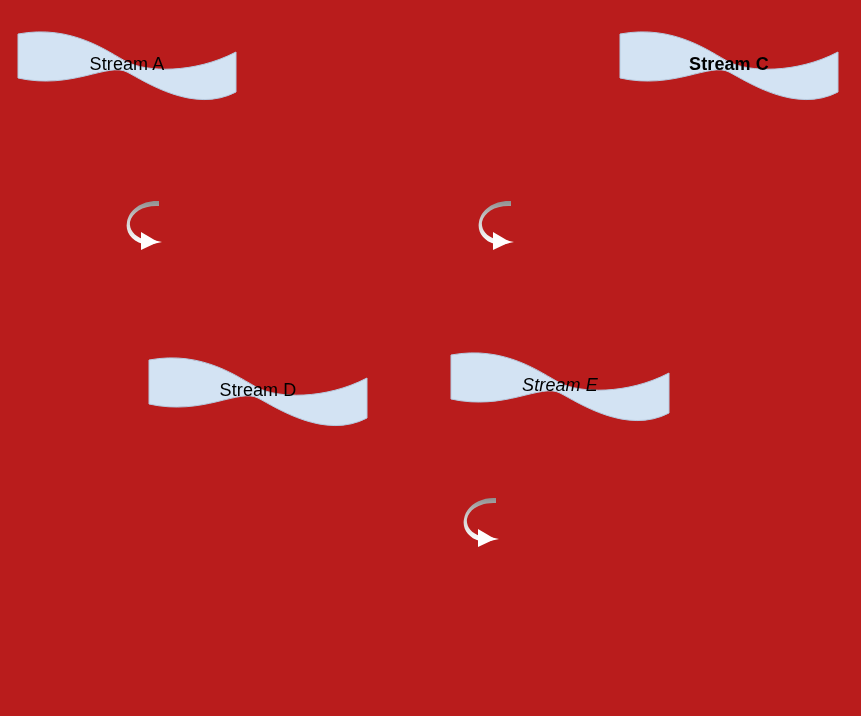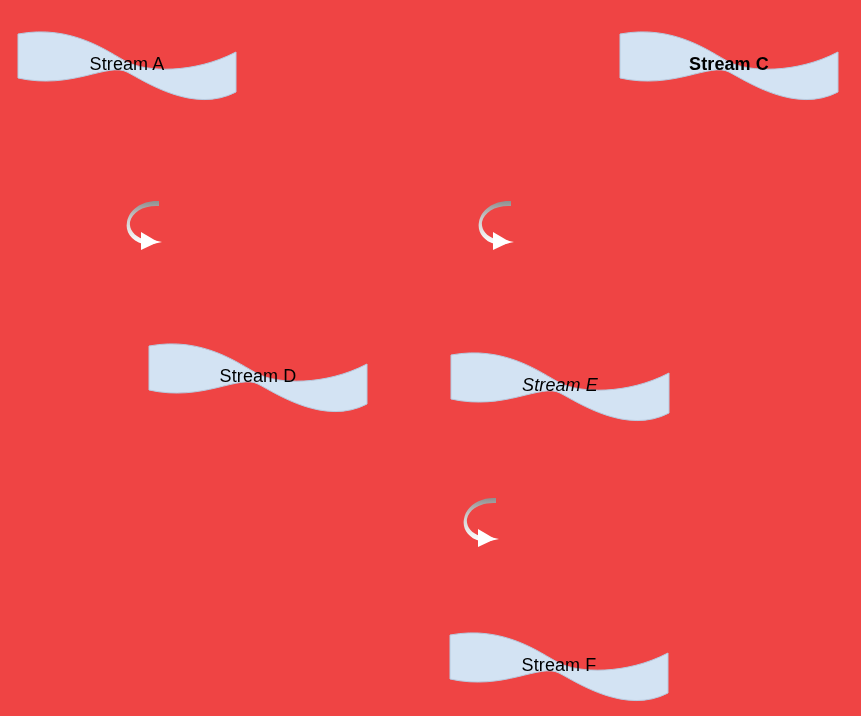--- a/index.html
+++ b/index.html
@@ -8,21 +8,21 @@
     padding: 0;
     background: #000000;
   }
   body {
     font-family: "Liberation Sans", sans-serif;
   }
   #canvas {
     position: relative;
     width: 861px;
     height: 716px;
-    background: #ef4444;
+    background: #b91c1c;
     overflow: hidden;
   }
 
   
   .banner {
     position: absolute;
     width: 218px;
     height: 68px;
   }
   .banner svg {
@@ -89,21 +89,21 @@
                C 54,-6 90,22 109,32
                C 128,42 176,44 218,22
                L 218,62
                C 176,84 128,52 109,42
                C 90,32 54,60 0,48
                Z" fill="#d3e3f3" stroke="#b6cbe0" stroke-width="1"></path>
     </svg>
     <div class="banner-label">Stream C</div>
   </div>
 
-  <div class="banner" style="left:149px; top:342px;">
+  <div class="banner" style="left:149px; top:356px;">
     <svg viewBox="0 0 218 68" preserveAspectRatio="none">
       <path d="M0,4
                C 54,-6 90,22 109,32
                C 128,42 176,44 218,22
                L 218,62
                C 176,84 128,52 109,42
                C 90,32 54,60 0,48
                Z" fill="#d3e3f3" stroke="#b6cbe0" stroke-width="1"></path>
     </svg>
     <div class="banner-label">Stream D</div>
@@ -115,32 +115,20 @@
                C 54,-6 90,22 109,32
                C 128,42 176,44 218,22
                L 218,62
                C 176,84 128,52 109,42
                C 90,32 54,60 0,48
                Z" fill="#d3e3f3" stroke="#b6cbe0" stroke-width="1"></path>
     </svg>
     <div class="banner-label">Stream E</div>
   </div>
 
-  <div class="banner" style="left:450px; top:631px;">
-    <svg viewBox="0 0 218 68" preserveAspectRatio="none">
-      <path d="M0,4
-               C 54,-6 90,22 109,32
-               C 128,42 176,44 218,22
-               L 218,62
-               C 176,84 128,52 109,42
-               C 90,32 54,60 0,48
-               Z" fill="#d3e3f3" stroke="#b6cbe0" stroke-width="1"></path>
-    </svg>
-    <div class="banner-label">Stream F</div>
-  </div>
 
   <div class="rot-arrow" style="left:126px; top:198px;">
     <svg viewBox="0 0 46 54">
       <defs>
         <linearGradient id="rg1" x1="0" y1="0" x2="0" y2="1">
           <stop offset="0%" stop-color="#8f8f8f"></stop>
           <stop offset="45%" stop-color="#cfcfcf"></stop>
           <stop offset="100%" stop-color="#ffffff"></stop>
         </linearGradient>
       </defs>

